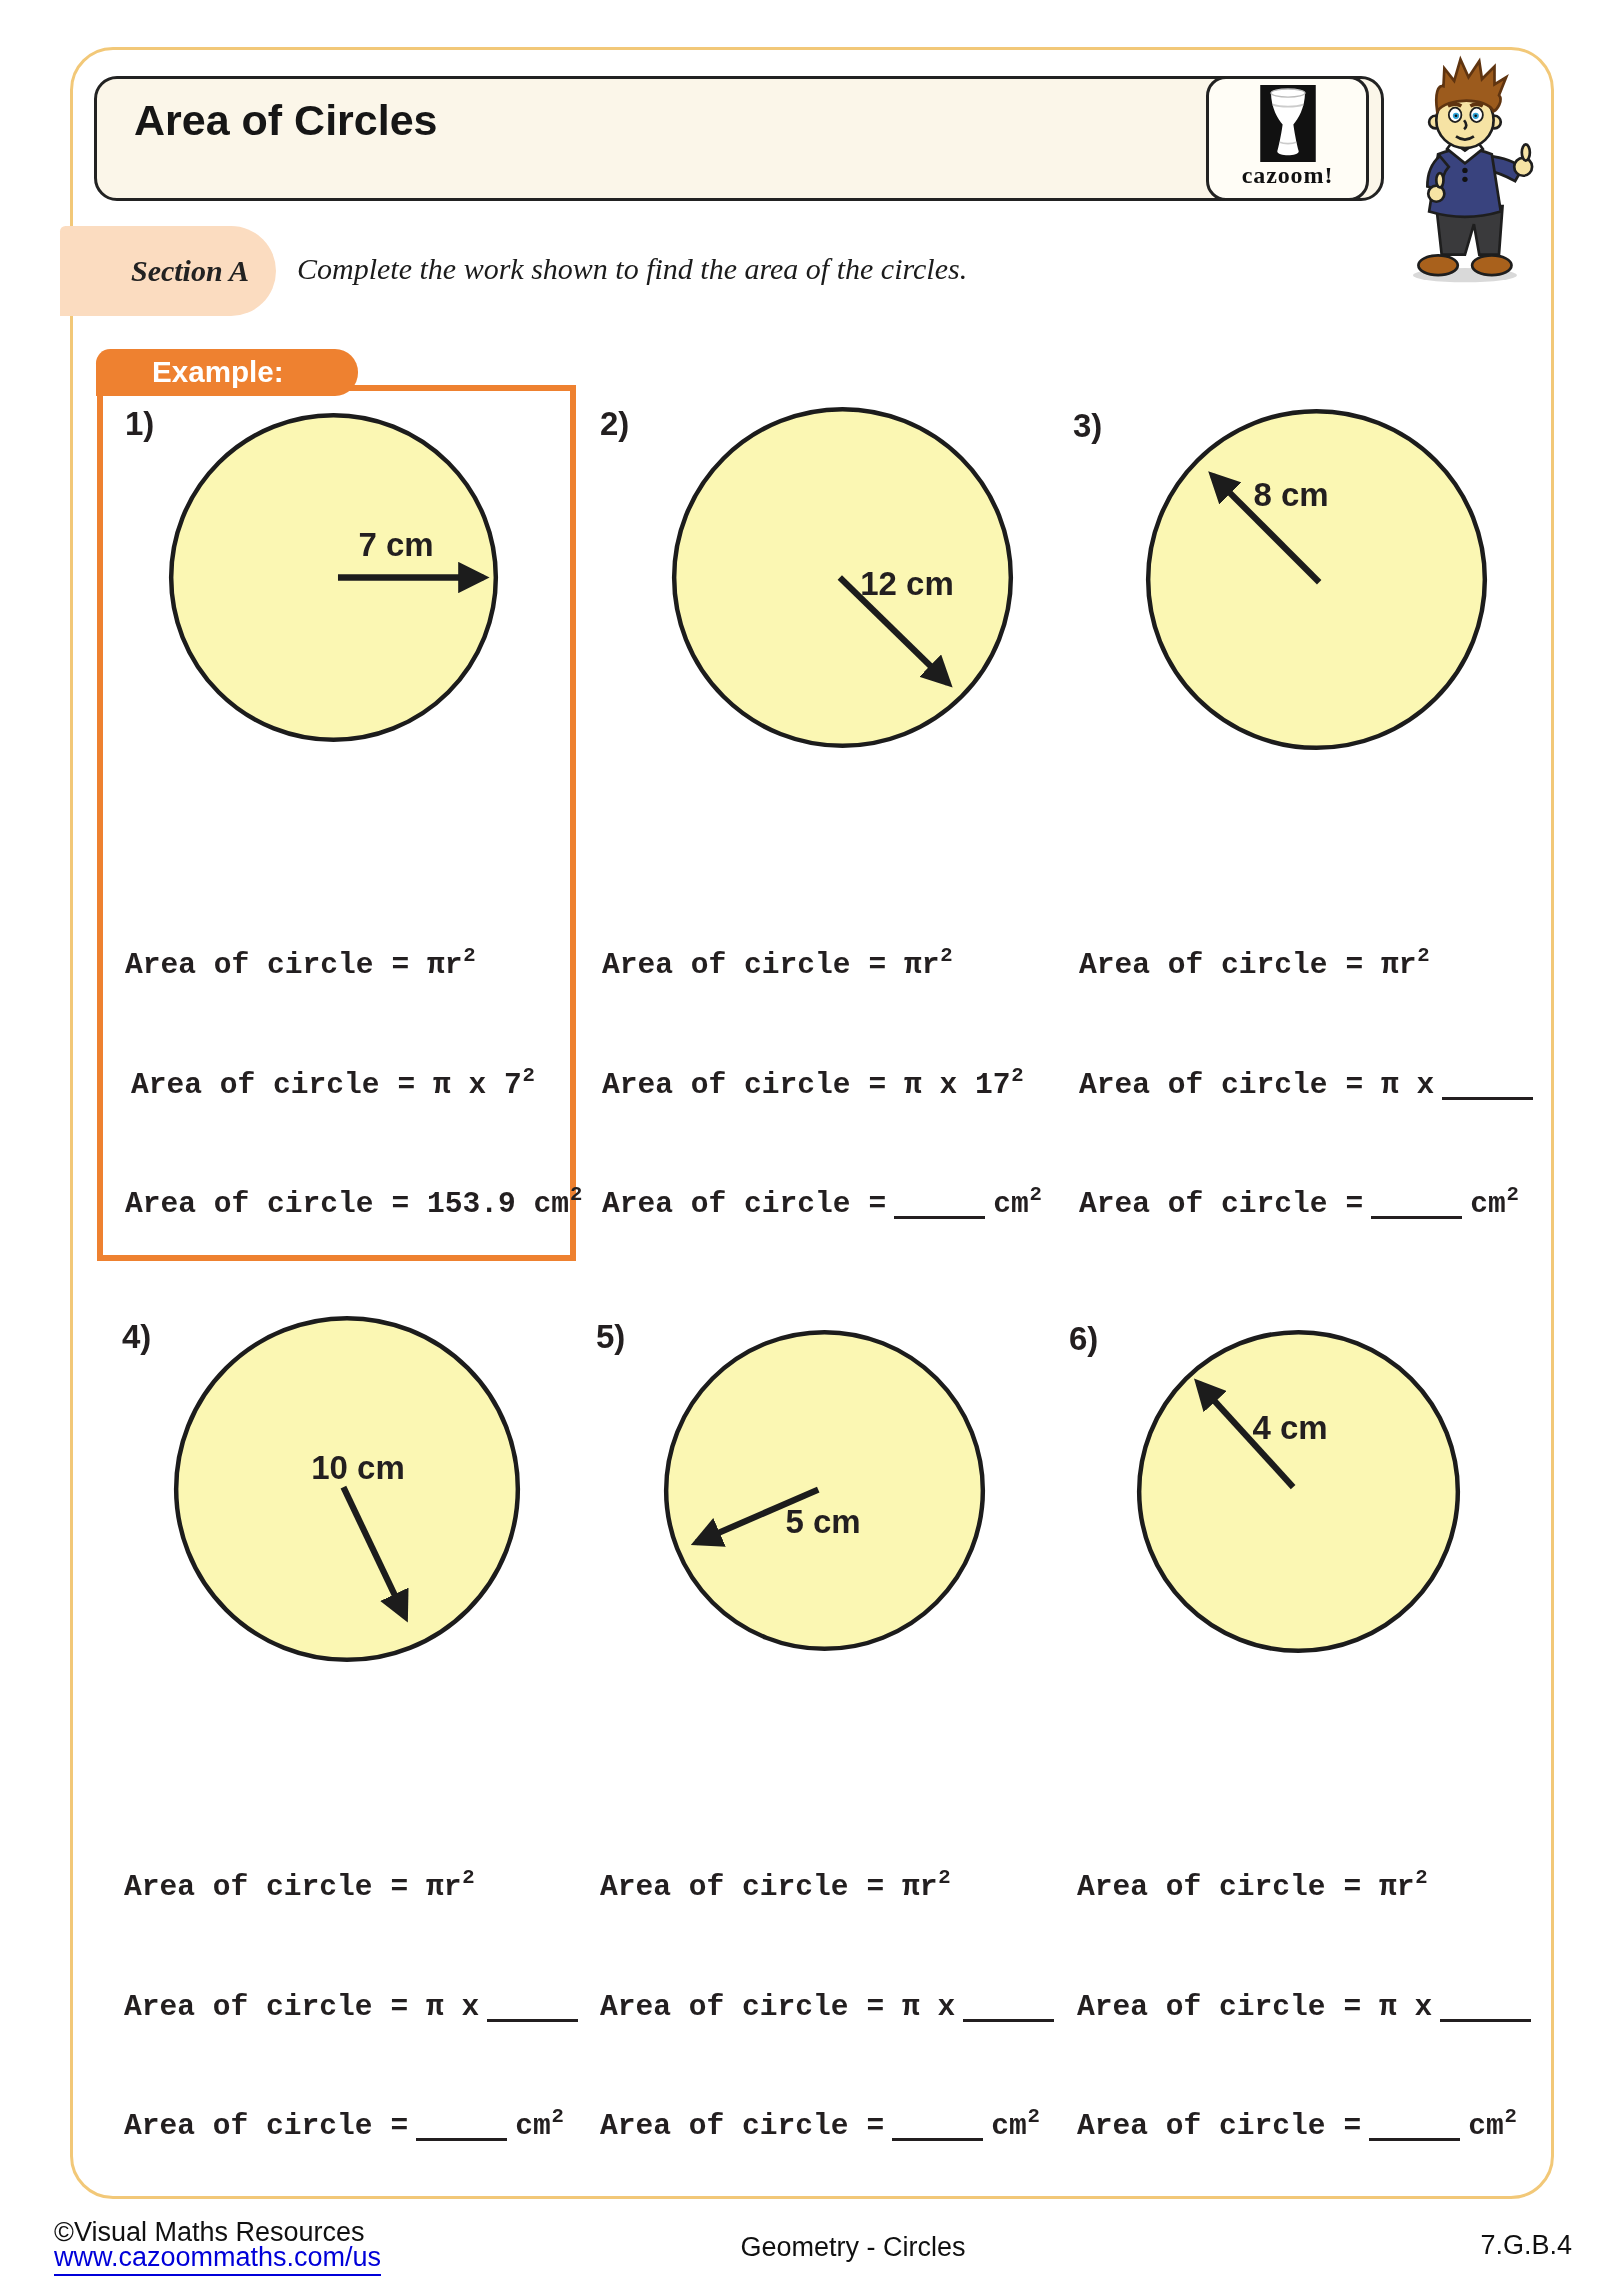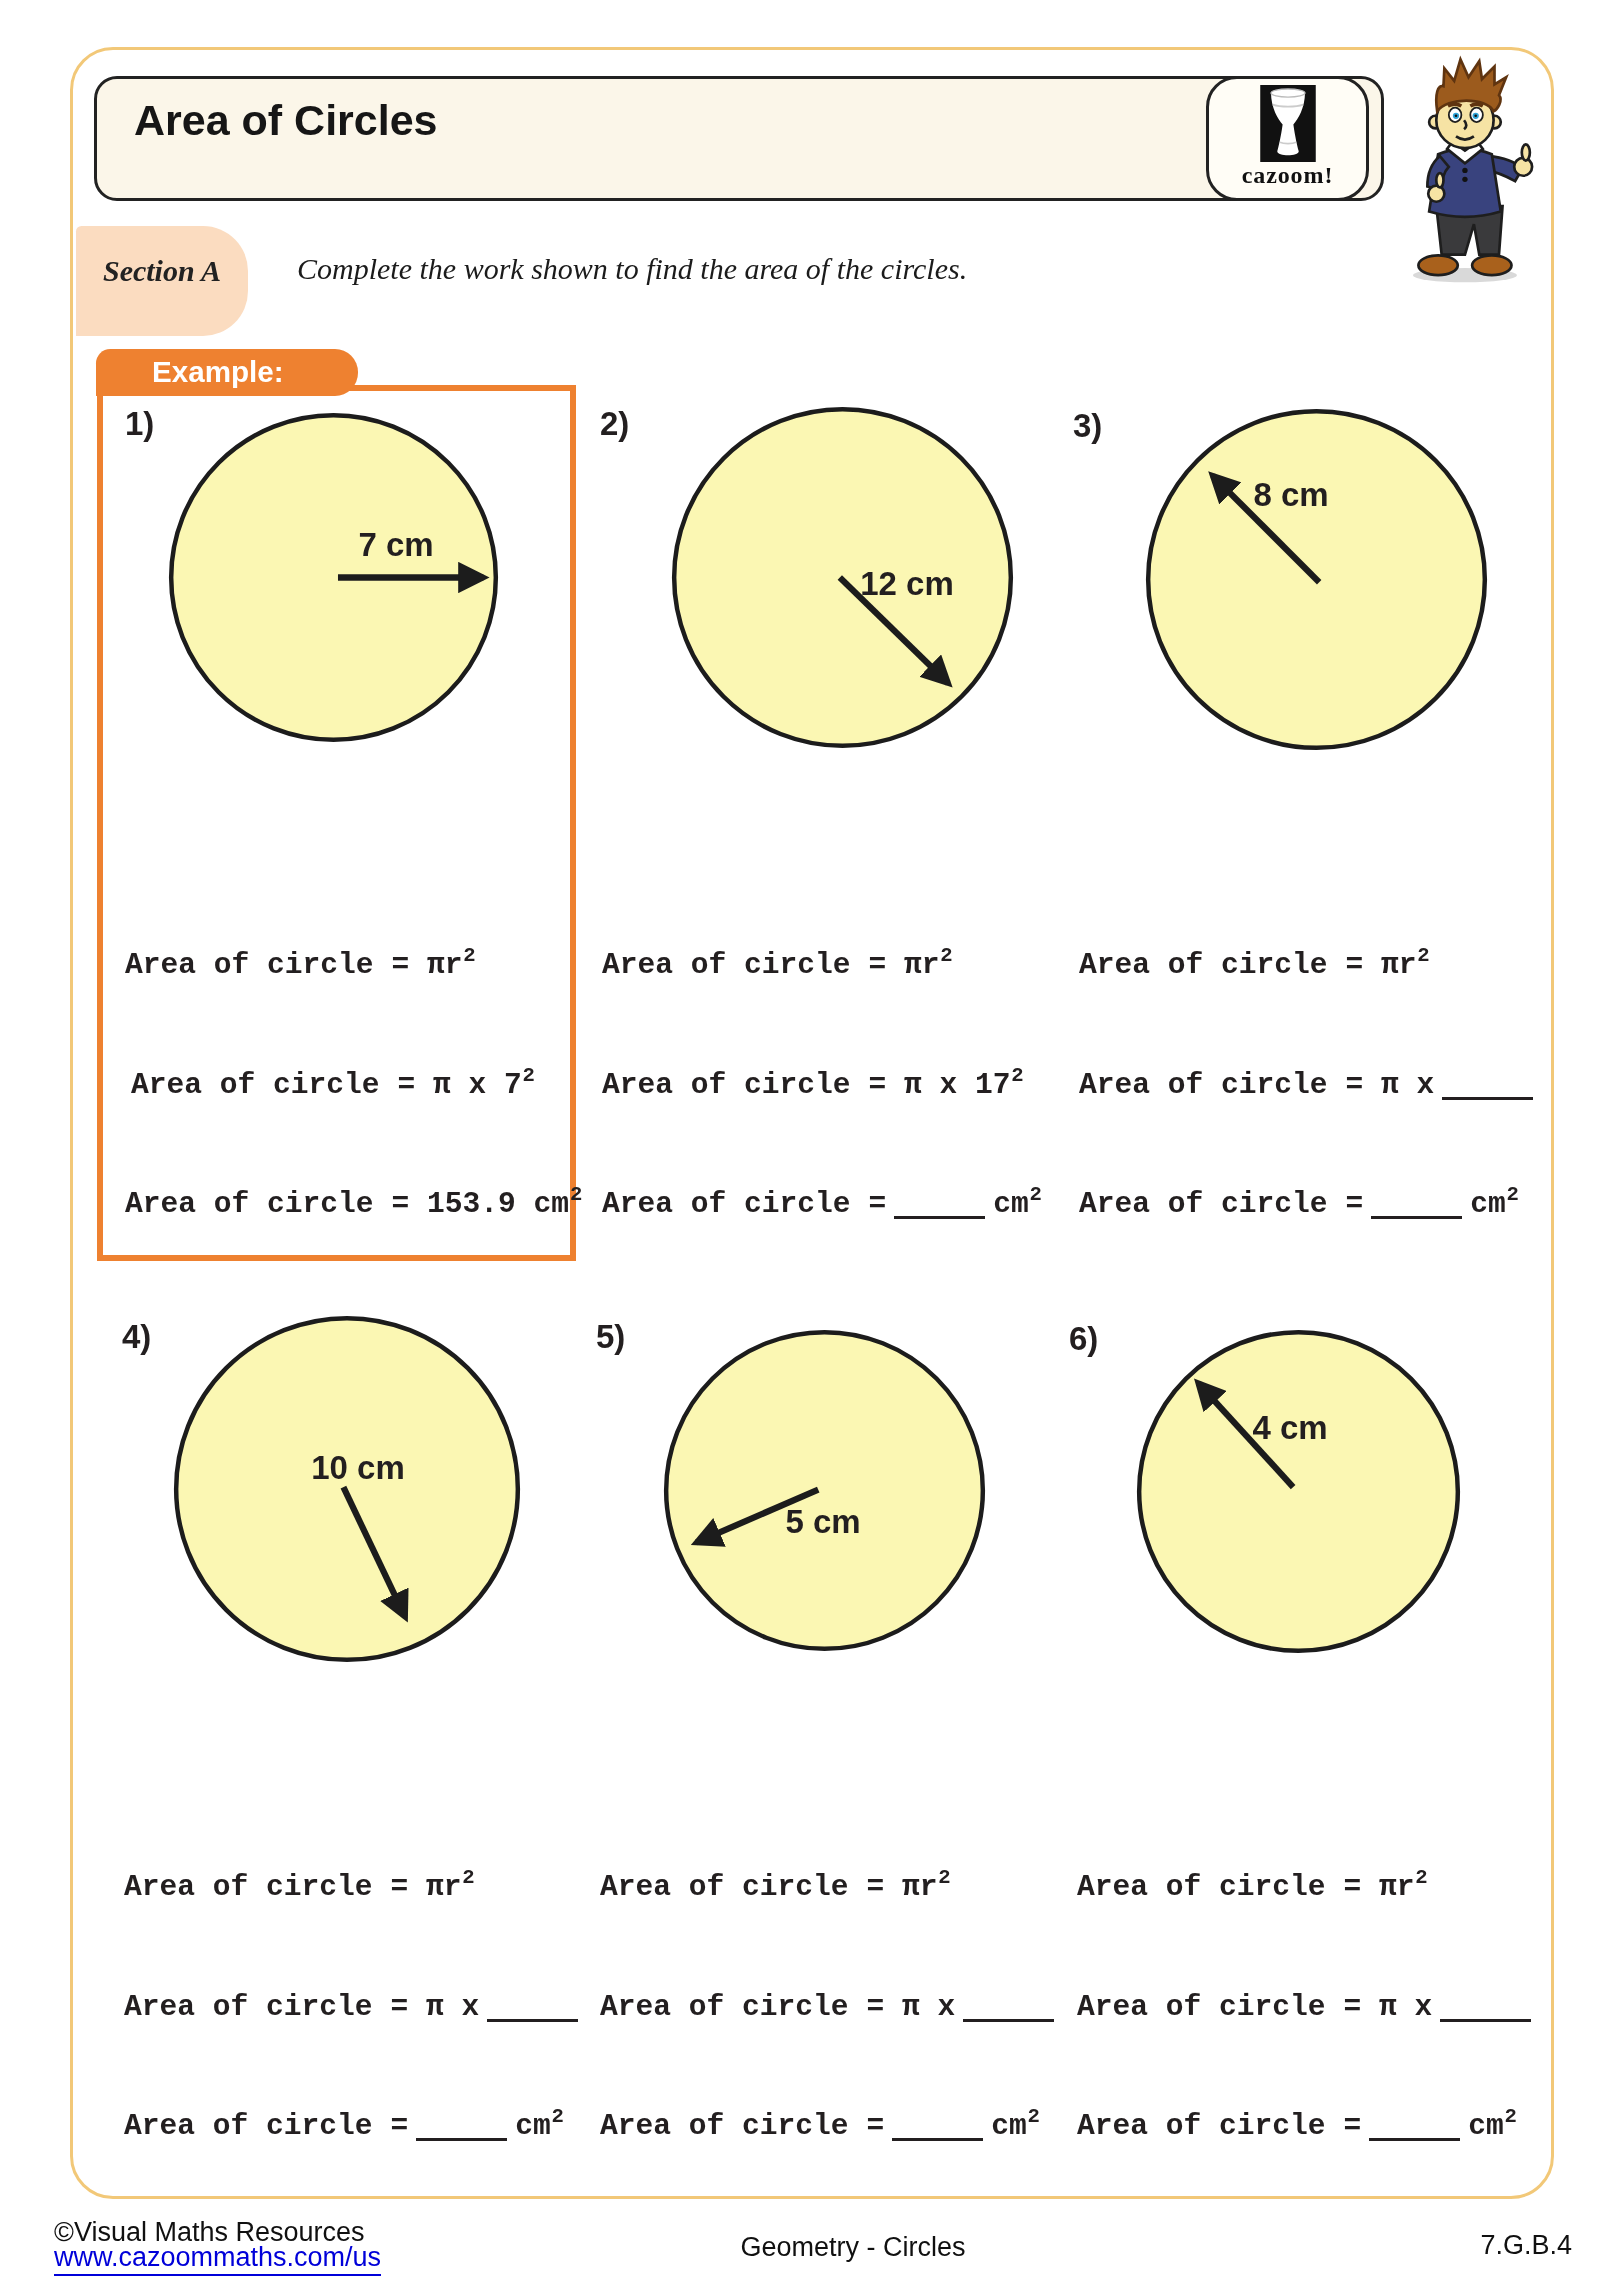--- a/index.html
+++ b/index.html
@@ -18,31 +18,32 @@
   .header-box{
     left:94px;top:76px;width:1290px;height:125px;background:#FBF6E9;
     border:3.6px solid #222222;border-radius:23px;box-sizing:border-box;
   }
   .page-title{
     left:134px;top:96px;font-size:43px;font-weight:bold;color:#161616;
     letter-spacing:0px;
   }
   .logo-box{
     left:1206px;top:76px;width:163px;height:125px;background:#FFFDF6;
-    border:3.6px solid #222222;border-radius:31px;box-sizing:border-box;text-align:center;
+    border:3.6px solid #222222;border-radius:20px;box-sizing:border-box;text-align:center;
   }
   .logo-drum{margin-top:6.3px;}
   .logo-text{
     font-family:"Liberation Serif", serif;font-weight:bold;font-size:24px;
     color:#111;margin-top:-3.6px;letter-spacing:0.9px;
   }
   
   .section-pill{
-    left:76px;top:226px;width:172px;height:110px;background:#FBDCC0;
+    left:60px;top:226px;width:172px;height:90px;background:#FBDCC0;
     border-radius:5.4px 45px 45px 0;
+    padding-left:44px;
   }
   .section-label{
     width:100%;text-align:center;line-height:90px;
     font-family:"Liberation Serif", serif;font-style:italic;font-weight:bold;
     font-size:30px;color:#222;
   }
   .instruction{
     left:297px;top:252px;font-family:"Liberation Serif", serif;font-style:italic;
     font-size:30px;color:#1b1b1b;
   }

